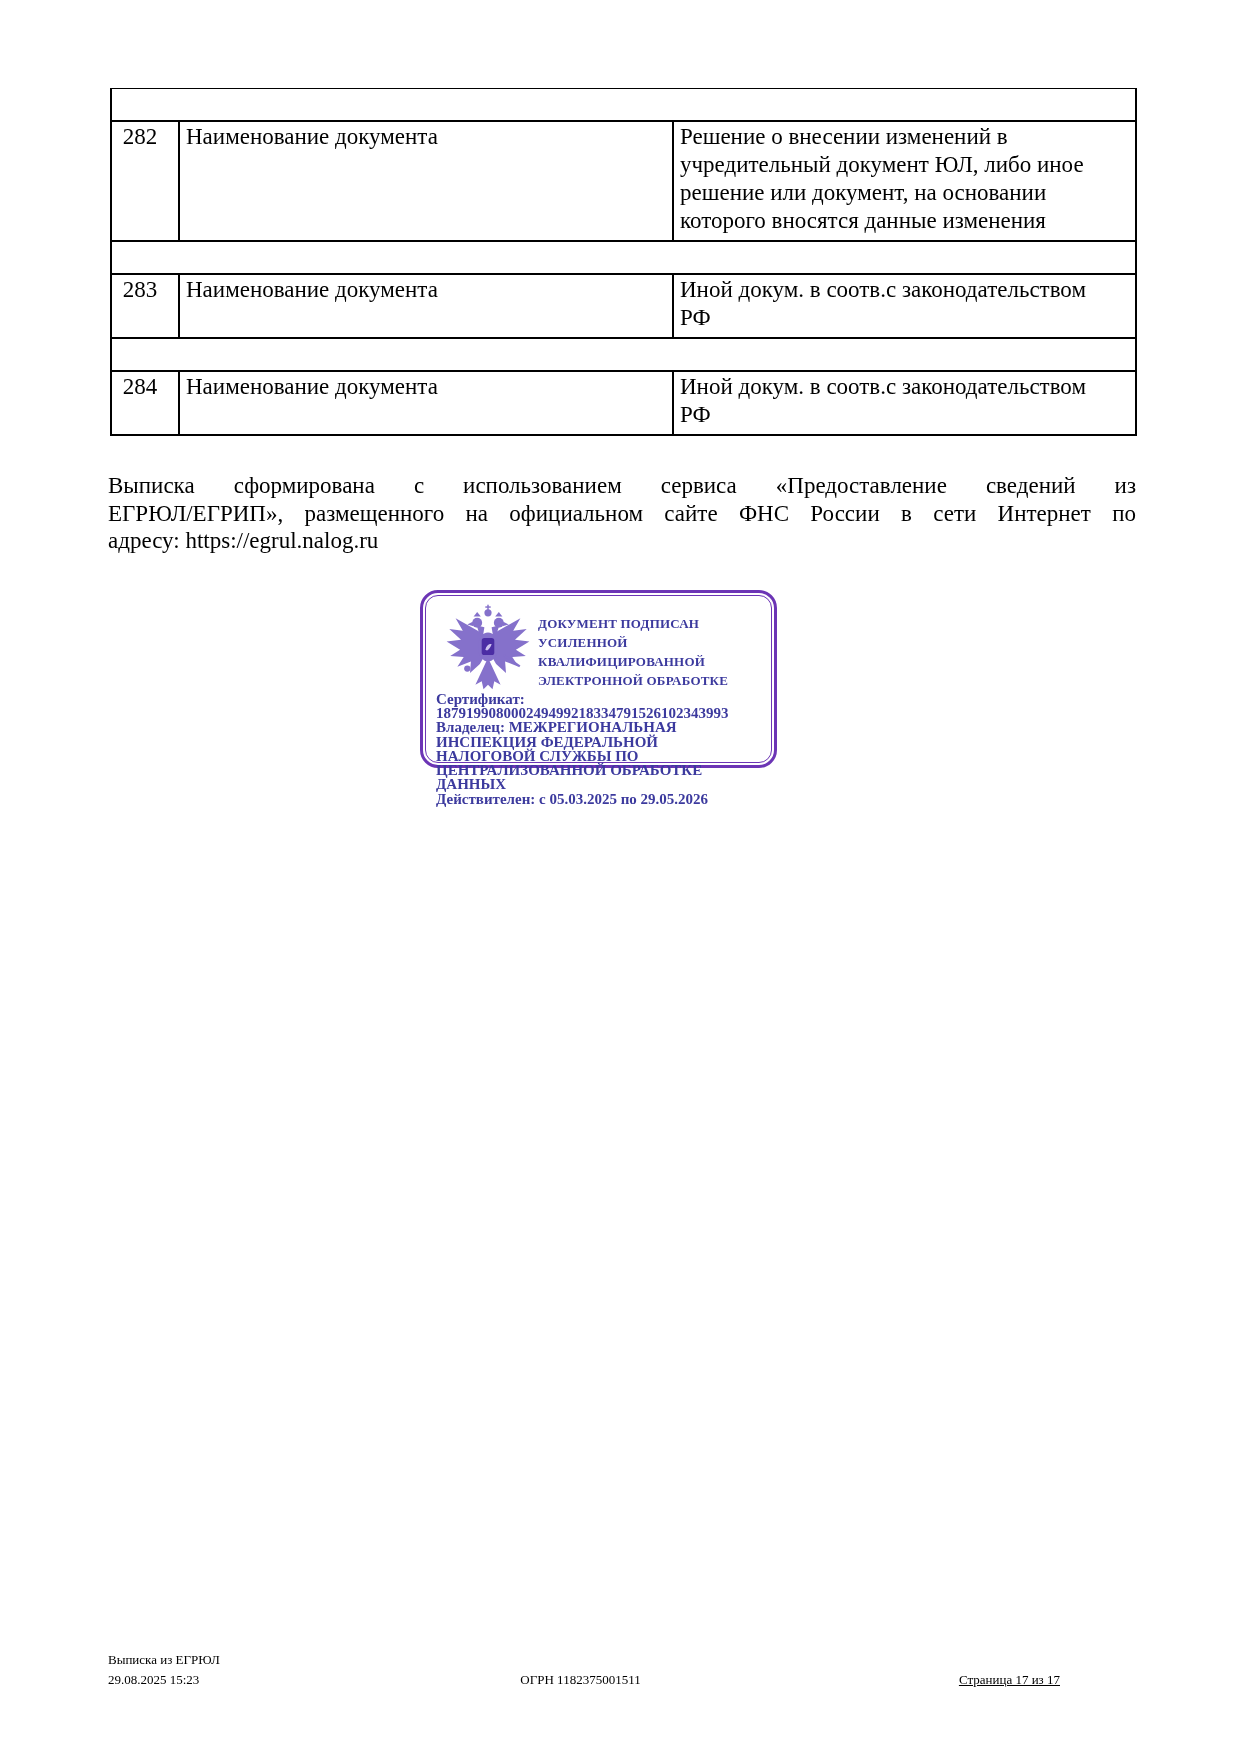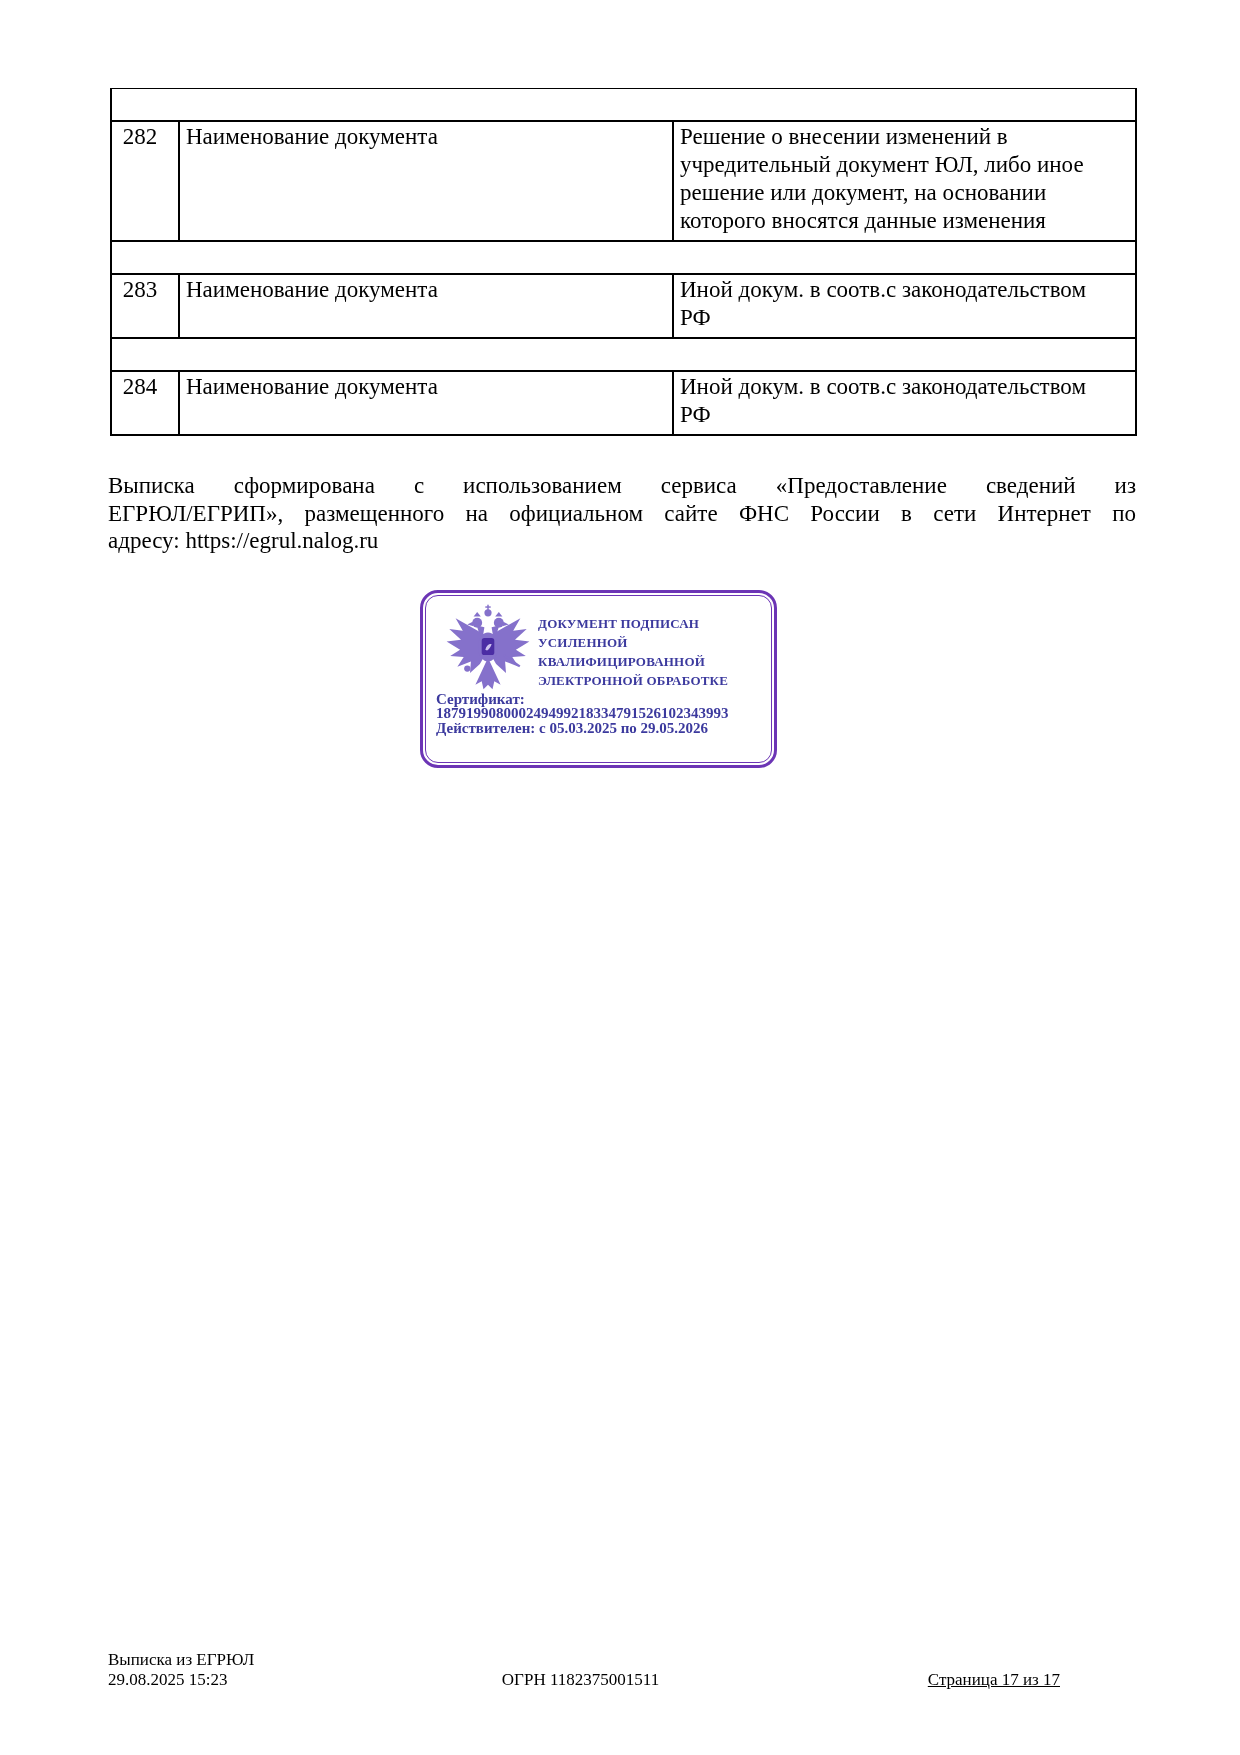--- a/index.html
+++ b/index.html
@@ -45,21 +45,21 @@
   .emblem{width:100px;height:90px;flex:0 0 auto;margin-left:2px;}
   .stamp-title{
     flex:1;text-align:left;font-size:13px;line-height:19px;
     letter-spacing:.2px;padding-top:12px;
   }
   .stamp-line{font-size:15px;line-height:14.2px;}
   .stamp-line.validity{margin-top:1px;}
 
   
   .footer{position:absolute;left:0;top:1650px;width:1132px;height:44px;
-    font-size:17px;line-height:20px;}
+    font-size:13px;line-height:20px;}
   .f-left{position:absolute;left:108px;top:0;}
   .f-center{position:absolute;left:0;right:0;top:20px;text-align:center;margin-left:29px;}
   .f-right{position:absolute;right:72px;top:20px;text-decoration:underline;}
 </style>
 </head>
 <body>
 
 <table class="doc-table">
   <colgroup>
       <col style="width:68px">
@@ -144,20 +144,21 @@
           <path d="M47 53 C48 48 52 46 54 47 C53 50 51 53 49 54 Z" fill="#cfc4ef"></path>
         </svg>
       </div>
       <div class="stamp-title">
         <div>ДОКУМЕНТ ПОДПИСАН</div>
         <div>УСИЛЕННОЙ КВАЛИФИЦИРОВАННОЙ</div>
         <div>ЭЛЕКТРОННОЙ ОБРАБОТКЕ</div>
       </div>
     </div>
     <div class="stamp-line"><span>Сертификат:</span> <span>187919908000249499218334791526102343993</span></div>
+    <div class="stamp-line"><span>Владелец:</span> <span>МЕЖРЕГИОНАЛЬНАЯ ИНСПЕКЦИЯ ФЕДЕРАЛЬНОЙ НАЛОГОВОЙ СЛУЖБЫ ПО ЦЕНТРАЛИЗОВАННОЙ ОБРАБОТКЕ ДАННЫХ</span></div>
     <div class="stamp-line validity"><span>Действителен:</span> <span>с 05.03.2025 по 29.05.2026</span></div>
   </div>
 </div>
 
 <div class="footer">
   <div class="f-left">
     <div>Выписка из ЕГРЮЛ</div>
     <div>29.08.2025 15:23</div>
   </div>
   <div class="f-center">ОГРН 1182375001511</div>

